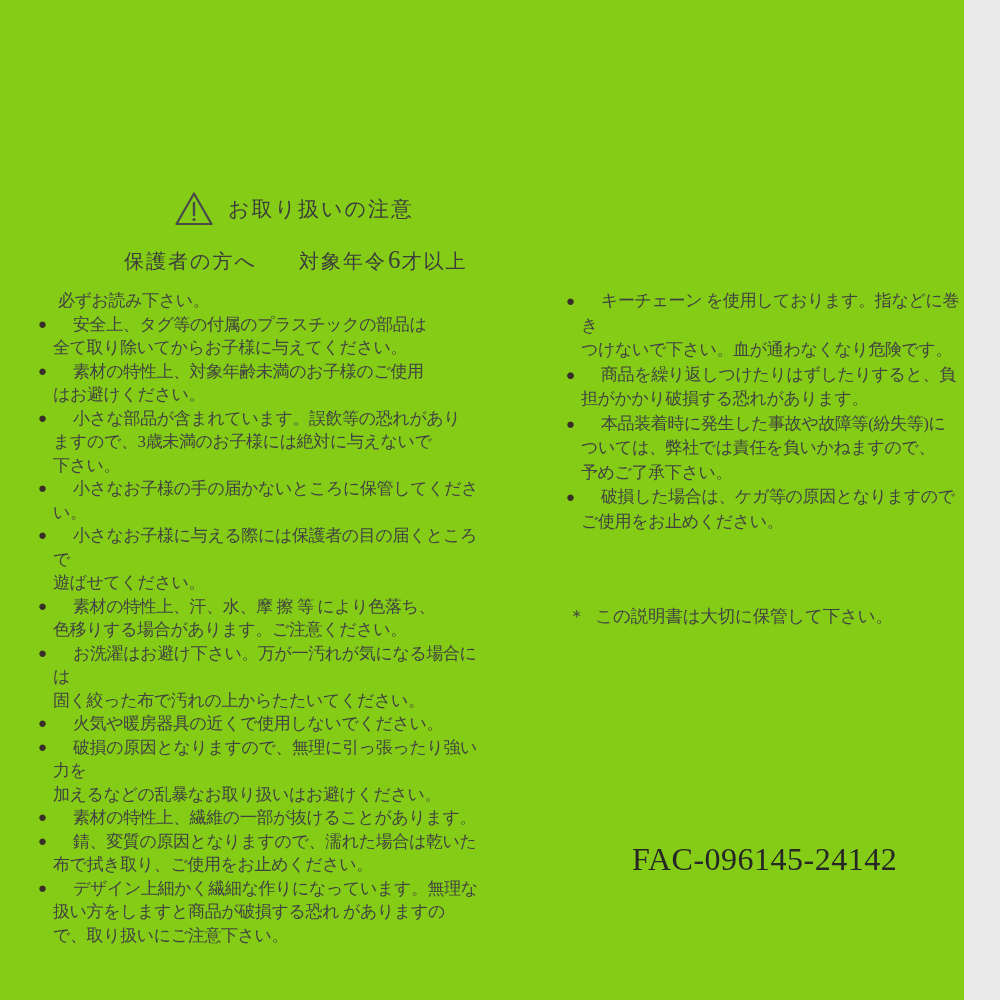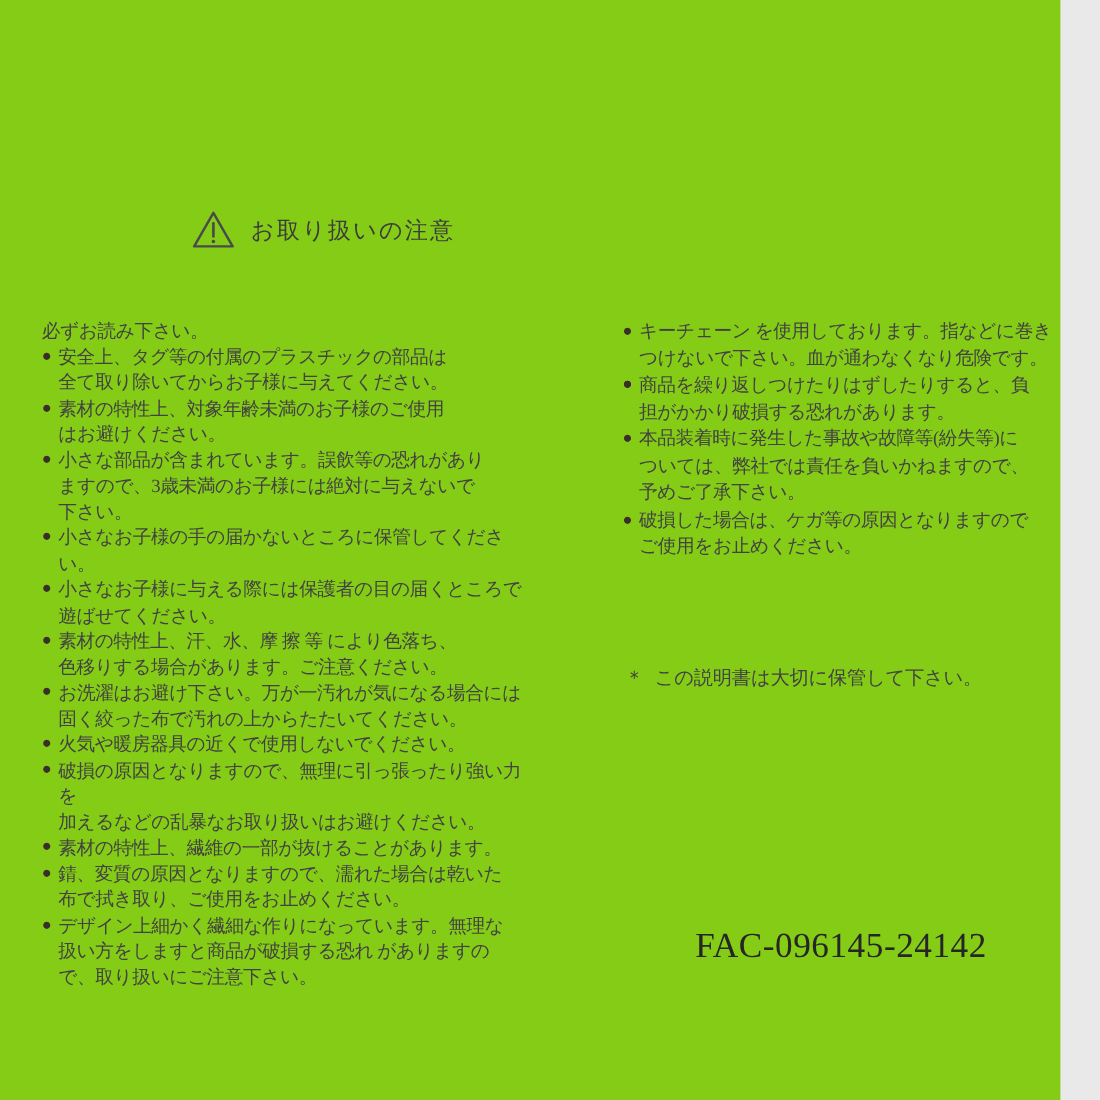--- a/index.html
+++ b/index.html
@@ -34,21 +34,21 @@
     color:#424242;
   }
   .col.left{top:289px;left:38px;width:450px;}
   .col.right{top:289px;left:566px;width:410px;line-height:24.5px;}
   .item{position:relative;padding-left:15px;}
   .item.no-bullet{padding-left:0;}
   .item .bullet{
     position:absolute;left:0;top:0;
     color:#3a2e28;font-size:15px;
   }
-  .item .itext{white-space:pre-line;}
+  .item .itext{white-space:pre-line;margin-left:20px;}
   .note{
     position:absolute;top:604px;left:568px;
     font-size:17.5px;letter-spacing:-0.2px;color:#424242;
     display:flex;gap:10px;align-items:baseline;
   }
   .code{
     position:absolute;top:841px;left:632px;
     font-size:32px;letter-spacing:0.5px;color:#262626;
   }
 </style>
@@ -59,20 +59,27 @@
 
   <div class="header">
     <svg class="warn-icon" viewBox="0 0 40 36" fill="none" xmlns="http://www.w3.org/2000/svg">
       <path d="M20 2.5 L37.5 33 L2.5 33 Z" stroke="#4a4a4a" stroke-width="2.2" stroke-linejoin="round" fill="none"></path>
       <line x1="20" y1="12" x2="20" y2="24" stroke="#4a4a4a" stroke-width="2.4" stroke-linecap="round"></line>
       <circle cx="20" cy="28.5" r="1.6" fill="#4a4a4a"></circle>
     </svg>
     <span class="header-title">お取り扱いの注意</span>
   </div>
 
+  <div class="subheader">
+    <span>保護者の方へ</span>
+    <span class="gap"></span>
+    <span>対象年令</span>
+    <span class="big-num">6</span>
+    <span>才以上</span>
+  </div>
 
   <div class="col left">
     <div class="item no-bullet">
       <span class="itext">必ずお読み下さい。</span>
     </div>
     <div class="item">
       <span class="bullet">●</span>
       <span class="itext">安全上、タグ等の付属のプラスチックの部品は
 全て取り除いてからお子様に与えてください。</span>
     </div>

